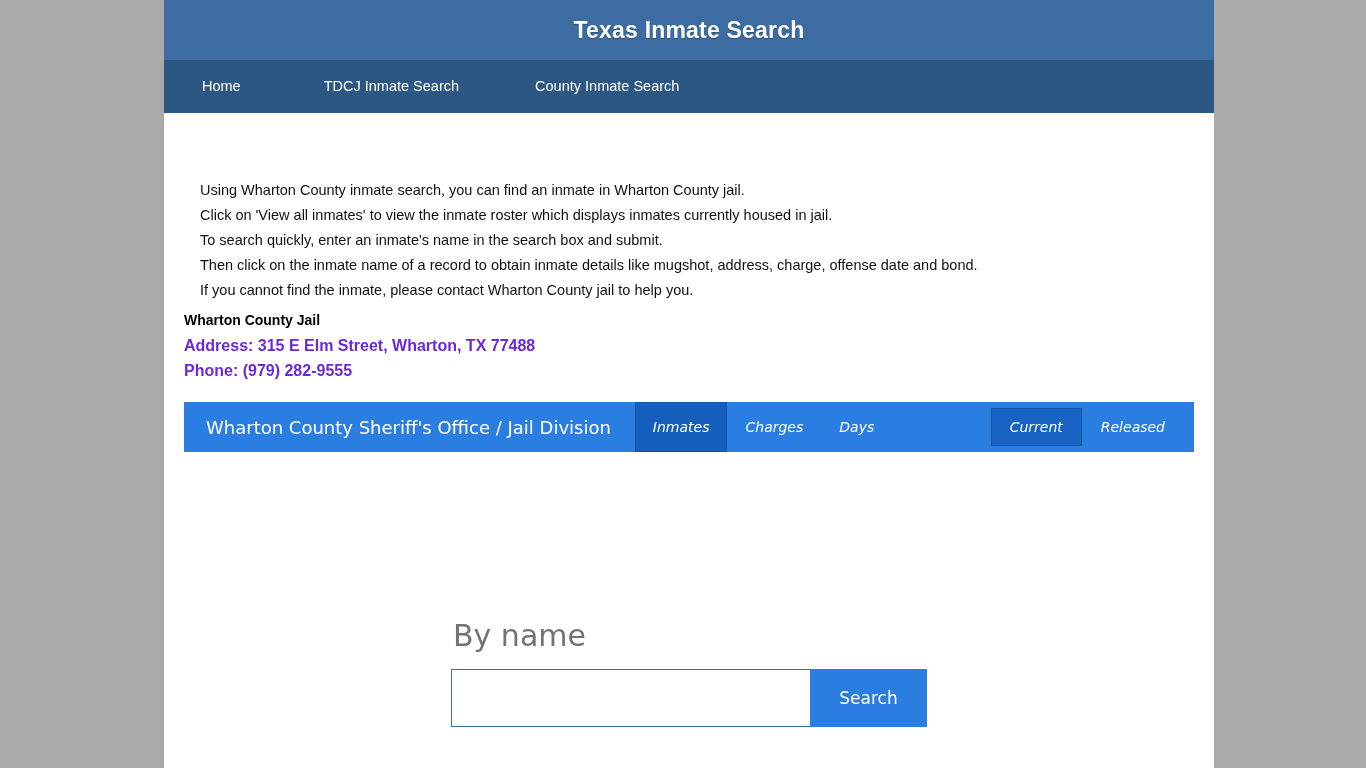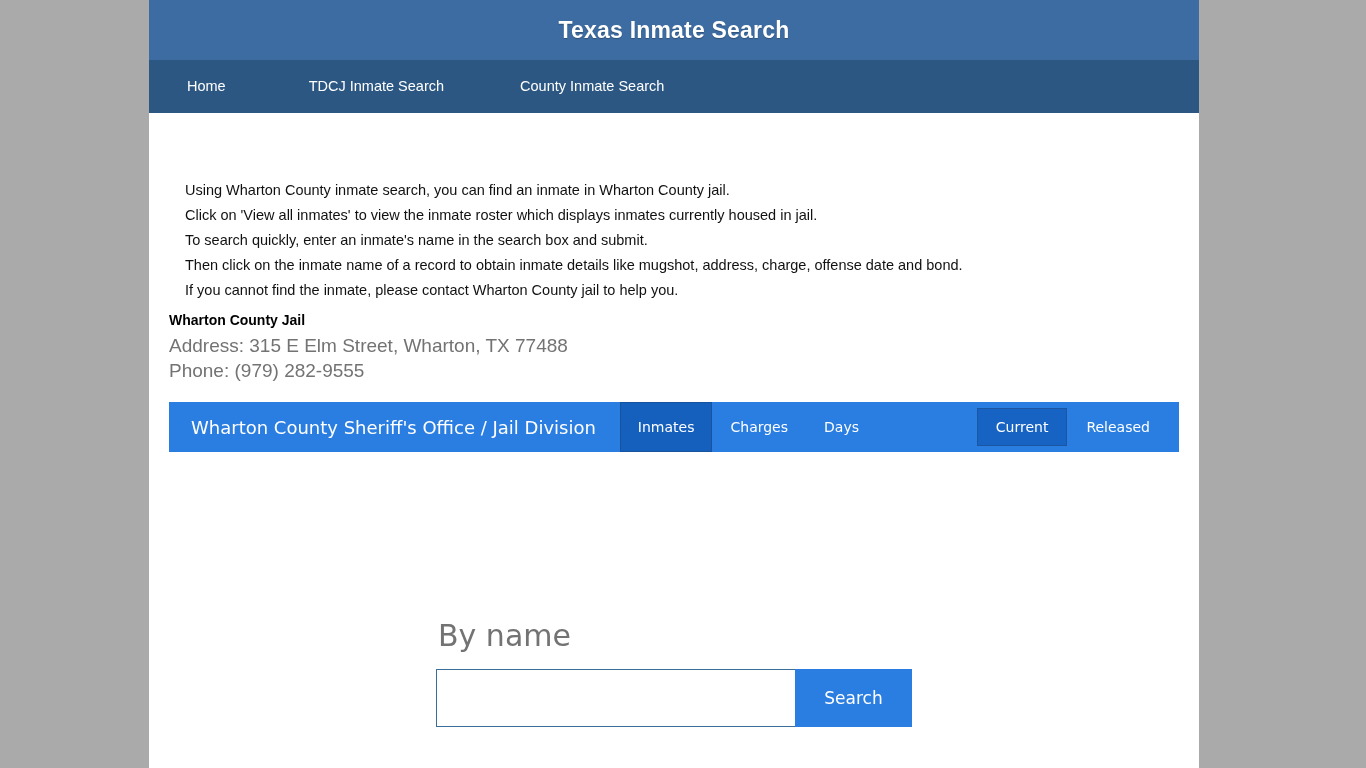--- a/index.html
+++ b/index.html
@@ -11,21 +11,21 @@
     width: 1366px;
     height: 768px;
     background: #aaaaaa;
     font-family: "Liberation Sans", sans-serif;
     overflow: hidden;
   }
 
   
   #page {
     position: absolute;
-    left: 149px;
+    left: 164px;
     top: 0;
     width: 1050px;
     min-height: 768px;
     background: #ffffff;
   }
 
   
   #site-header {
     height: 60px;
     background: #3d6ca2;
@@ -88,23 +88,24 @@
   #jail-info {
     padding-top: 5px;
   }
   #jail-name {
     font-size: 14px;
     font-weight: bold;
     color: #000000;
     line-height: 25px;
   }
   .jail-line {
-    font-size: 19px;
-    color: #737373;
+    font-size: 16px;
+    color: #6d28d9;
     line-height: 25px;
+    font-weight: bold;
   }
 
   
   #jail-toolbar {
     margin-top: 19px;
     height: 50px;
     background: #2a7de1;
     display: flex;
     align-items: stretch;
     font-family: "DejaVu Sans", sans-serif;
@@ -120,20 +121,21 @@
   .toolbar-tab {
     display: flex;
     align-items: center;
     padding: 0 17px;
     color: #ffffff;
     font-size: 14px;
     white-space: nowrap;
     cursor: pointer;
     border: 1px solid transparent;
     box-sizing: border-box;
+    font-style: italic;
   }
   .toolbar-tab.active {
     background: #1560bd;
     border-color: #17539f;
   }
   #toolbar-spacer { flex: 1 1 auto; }
   .toolbar-right {
     display: flex;
     align-items: stretch;
     padding-right: 10px;

